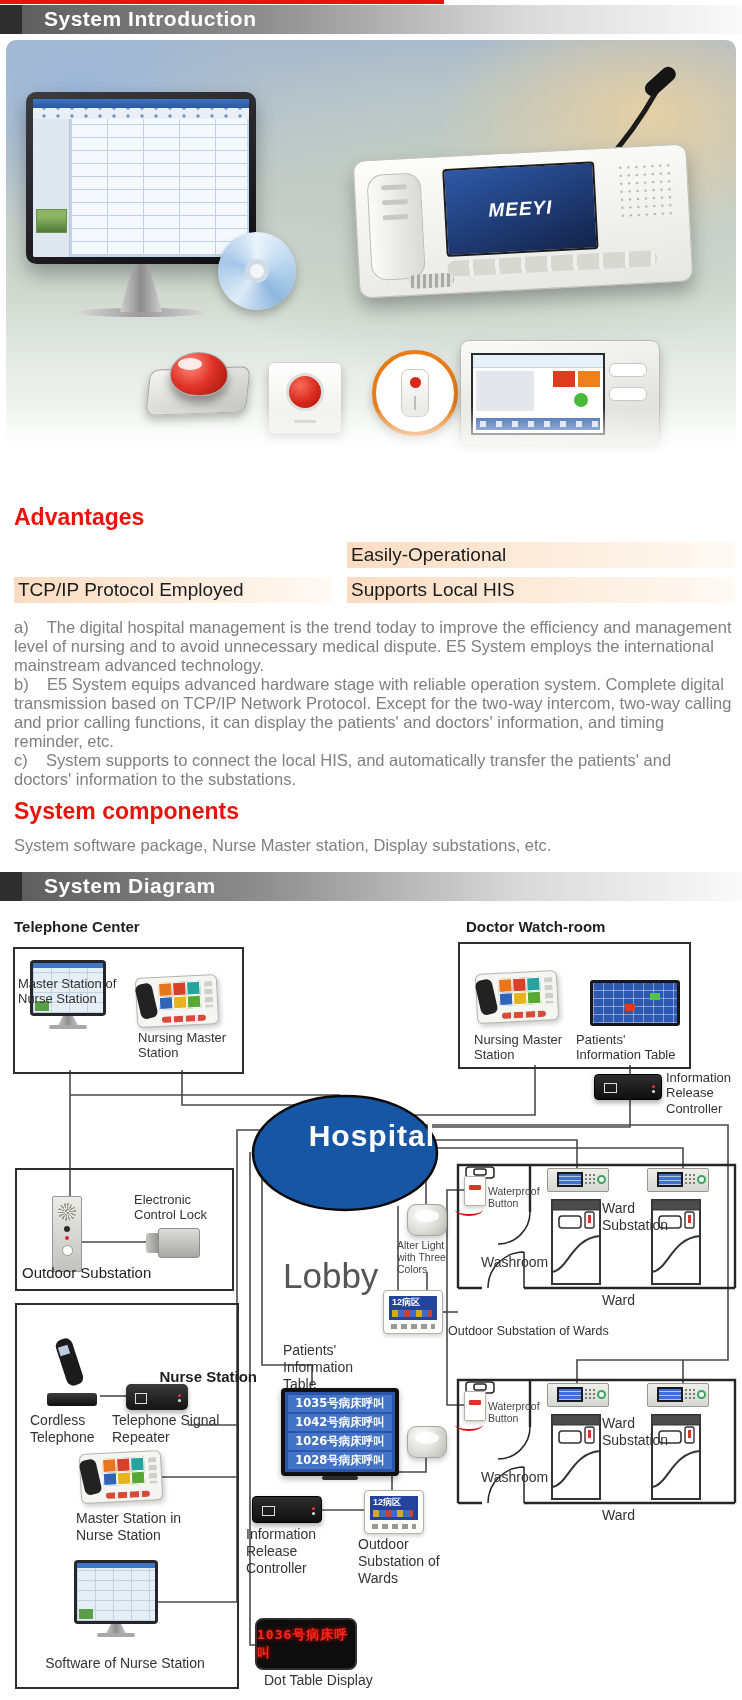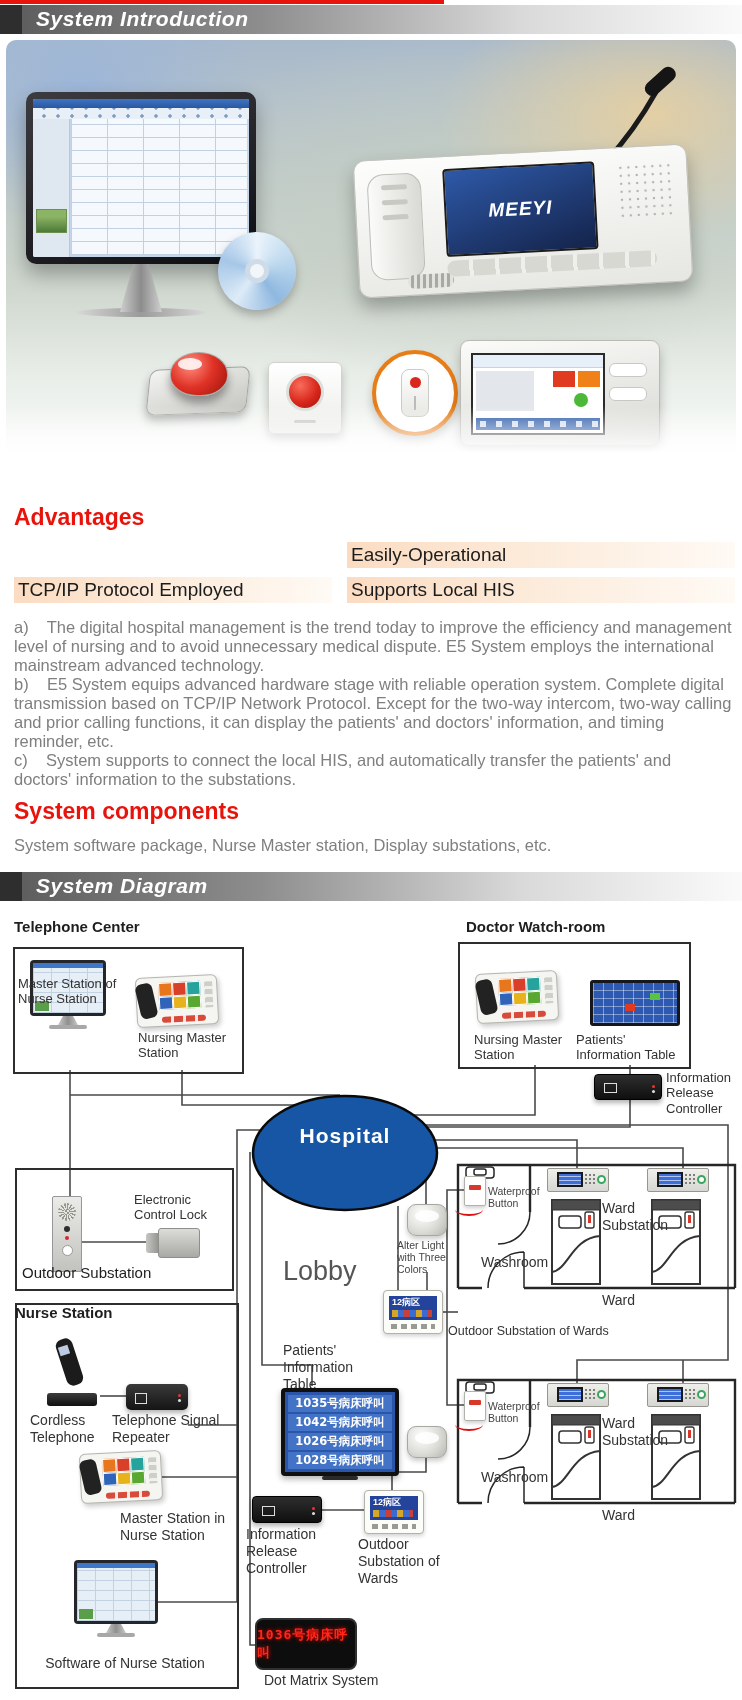--- a/index.html
+++ b/index.html
@@ -4,21 +4,21 @@
 <style>
   html,body{margin:0;padding:0;background:#fff;}
   #page{position:relative;width:742px;height:1700px;background:#fff;overflow:hidden;
         font-family:"Liberation Sans",sans-serif;color:#333;}
   .abs{position:absolute;}
   
   .redline{position:absolute;left:0;top:0;width:444px;height:4px;background:#e8140c;}
   .bar{position:absolute;left:0;width:742px;height:29px;
        background:linear-gradient(90deg,#5a5a5a 0%,#8d8d8d 35%,#d9d9d9 70%,#fafafa 100%);}
   .bar .notch{position:absolute;left:0;top:0;width:22px;height:29px;background:#2e2e2e;}
-  .bar span{position:absolute;left:36px;top:2px;font-size:21px;font-weight:bold;color:#fff;letter-spacing:.5px;font-style:italic;}
+  .bar span{position:absolute;left:44px;top:2px;font-size:21px;font-weight:bold;color:#fff;letter-spacing:.5px;}
   
   .hero{position:absolute;left:6px;top:40px;width:730px;height:412px;border-radius:10px;overflow:hidden;
     background:
       radial-gradient(ellipse 300px 180px at 88% 18%,#e3cfa4 0%,rgba(227,207,164,0) 70%),
       radial-gradient(ellipse 260px 200px at 10% 12%,#9db6d8 0%,rgba(157,182,216,0) 70%),
       radial-gradient(ellipse 420px 240px at 65% 40%,#c3ccc3 0%,rgba(195,204,195,0) 75%),
       linear-gradient(180deg,#a8b9cb 0%,#c2ccc9 35%,#cfd7ce 60%,#e9eee9 82%,#f8faf8 100%);}
   .hero::after{content:"";position:absolute;left:0;right:0;bottom:0;height:46px;
       background:linear-gradient(180deg,rgba(255,255,255,0),rgba(255,255,255,.95));}
   .imac{position:absolute;left:20px;top:52px;width:230px;}
@@ -84,23 +84,23 @@
       background:linear-gradient(90deg,#fbdcc2,#fdf0e3 65%,#fffaf5);}
   .paras{position:absolute;left:14px;top:618px;width:718px;}
   .paras p{margin:0;font-size:16.5px;line-height:19px;color:#7f7f7f;white-space:pre-wrap;}
   .comp-text{position:absolute;left:14px;top:836px;font-size:16.5px;color:#7f7f7f;}
   
   .box{position:absolute;border:2px solid #2d2d2d;background:transparent;}
   .lbl{position:absolute;font-size:13px;line-height:1.18;color:#333;}
   .lbl14{position:absolute;font-size:14px;line-height:1.2;color:#333;}
   .lblb{position:absolute;font-size:15px;font-weight:bold;color:#1e1e1e;}
   .lbls{position:absolute;font-size:10.5px;line-height:1.12;color:#444;}
-  .lobby{position:absolute;font-size:27px;color:#555;}
-  .lantext{position:absolute;left:255px;top:1121px;width:180px;text-align:center;color:#fff;font-weight:bold;
-      font-size:21px;line-height:30px;letter-spacing:1px;}
+  .lobby{position:absolute;font-size:35px;color:#555;}
+  .lantext{position:absolute;left:255px;top:1121px;width:180px;text-align:right;color:#fff;font-weight:bold;
+      font-size:30px;line-height:30px;letter-spacing:1px;}
   
   .smon{position:absolute;width:76px;}
   .smon .fr{width:76px;height:56px;background:#24262a;border-radius:4px;padding:3px;box-sizing:border-box;}
   .smon .sc{position:relative;width:100%;height:100%;background:#e6eef6;overflow:hidden;
       background-image:linear-gradient(#3e76c8 0 5px,rgba(0,0,0,0) 5px),
       repeating-linear-gradient(0deg,#c3d2e2 0 1px,transparent 1px 10px),
       repeating-linear-gradient(90deg,#c3d2e2 0 1px,transparent 1px 18px);}
   .smon .gr{position:absolute;left:2px;bottom:2px;width:14px;height:10px;background:#5a9e4a;}
   .smon .st{width:20px;height:9px;margin:0 auto;background:linear-gradient(90deg,#c9c9c9,#8f8f8f,#c9c9c9);clip-path:polygon(25% 0,75% 0,100% 100%,0 100%);}
   .smon .bs{width:38px;height:4px;margin:0 auto;border-radius:2px;background:#a8a8a8;}
@@ -409,21 +409,21 @@
       <div class="bt"></div>
   </div>
   <div class="lbl" style="left:134px;top:1192px;width:90px;">Electronic Control Lock</div>
   <div class="lock" style="left:146px;top:1226px;">
       <div class="kn"></div>
       <div class="bd"></div>
     </div>
   <div class="lblb" style="left:22px;top:1264px;font-weight:normal;font-size:15px;">Outdoor Substation</div>
 
   <div class="box" style="left:15px;top:1303px;width:220px;height:382px;"></div>
-  <div class="lblb" style="left:15px;top:1304px;width:220px;text-align:left;">Nurse Station</div>
+  <div class="lblb" style="left:15px;top:1368px;width:220px;text-align:right;padding-left:22px;">Nurse Station</div>
   <div class="cordless" style="left:45px;top:1338px;">
     <div class="hs"></div>
       <div class="sc"></div>
       <div class="base"></div>
   </div>
   <div class="lbl14" style="left:30px;top:1412px;width:88px;">Cordless Telephone</div>
   <div class="repeater" style="left:126px;top:1384px;width:62px;height:26px;"></div>
   <div class="lbl14" style="left:112px;top:1412px;width:112px;">Telephone Signal Repeater</div>
   <div class="mphone" style="left:80px;top:1452px;">
     <div class="hs"></div>
@@ -431,21 +431,21 @@
         <i style="background:#e8761c"></i>
         <i style="background:#d8402a"></i>
         <i style="background:#27a39e"></i>
         <i style="background:#2f64b8"></i>
         <i style="background:#e8b21c"></i>
         <i style="background:#58a832"></i>
       </div>
     <div class="col"></div>
       <div class="btns"></div>
   </div>
-  <div class="lbl14" style="left:76px;top:1510px;width:120px;margin-left:44px;">Master Station in Nurse Station</div>
+  <div class="lbl14" style="left:76px;top:1510px;width:120px;">Master Station in Nurse Station</div>
   <div class="smon" style="left:74px;top:1560px;width:84px;">
     <div class="fr" style="width:84px;height:64px;">
         <div class="sc">
           <div class="gr"></div>
         </div>
       </div>
     <div class="st"></div>
       <div class="bs"></div>
   </div>
   <div class="lbl14" style="left:15px;top:1655px;width:220px;text-align:center;">Software of Nurse Station</div>
@@ -476,21 +476,21 @@
   <div class="lbl14" style="left:246px;top:1526px;width:114px;">Information Release Controller</div>
   <div class="osw" style="left:364px;top:1490px;">
     <div class="sc">12病区</div>
       <div class="row"></div>
   </div>
   <div class="lbl14" style="left:358px;top:1536px;width:108px;">Outdoor Substation of Wards</div>
 
   <div class="dm" style="left:255px;top:1618px;width:98px;height:48px;">
     <span>1036号病床呼叫</span>
   </div>
-  <div class="lbl14" style="left:264px;top:1672px;white-space:nowrap;">Dot Matrix System</div>
+  <div class="lbl14" style="left:264px;top:1672px;white-space:nowrap;">Dot Table Display</div>
 
   <div class="wpbtn" style="left:464px;top:1176px;">
       <i></i>
     </div>
   <div class="lbls" style="left:488px;top:1186px;width:54px;word-break:break-all;">Waterproof Button</div>
   <div class="subpanel" style="left:547px;top:1168px;">
       <div class="sc">
         <i></i>
       </div>
       <div class="kp"></div>

